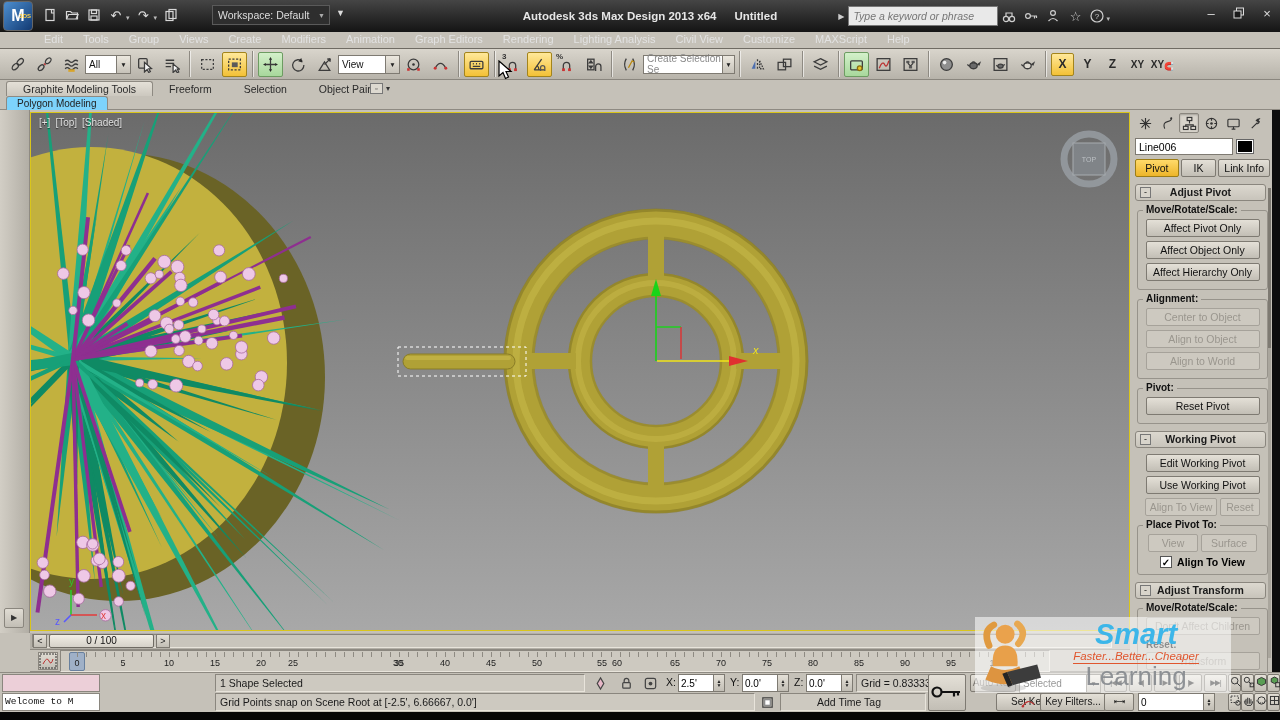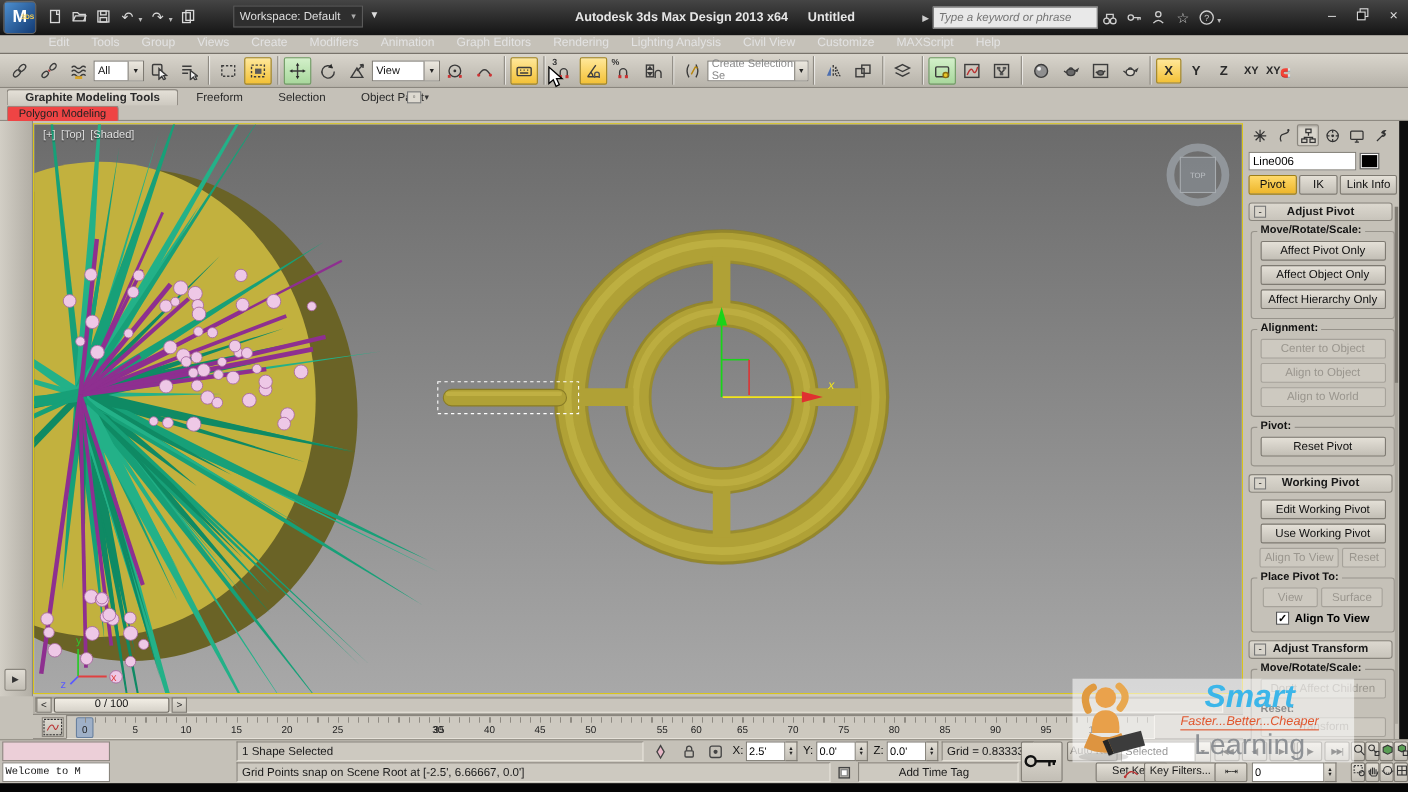--- a/index.html
+++ b/index.html
@@ -36,25 +36,25 @@
 .sep{width:1px;height:26px;background:#8e8a82;margin:0 4px;box-shadow:1px 0 0 rgba(255,255,255,.6);}
 .combo{height:19px;background:#fff;border:1px solid #7e7a72;display:flex;align-items:center;font-size:10px;padding-left:3px;color:#111;}
 .combo .da{margin-left:auto;width:14px;align-self:stretch;background:linear-gradient(#ece8df,#c6c2b9);border-left:1px solid #7e7a72;display:flex;align-items:center;justify-content:center;font-size:6.5px;color:#222;}
 .snaplbl{position:absolute;left:1px;top:-1px;font-size:8px;font-weight:bold;color:#333;}
 .axisbtn{width:23px;height:23px;margin:0 1px;border:1px solid transparent;border-radius:2px;display:flex;align-items:center;justify-content:center;font-size:12px;font-weight:bold;color:#2a2a2a;}
 .axisbtn.yellow{background:linear-gradient(#ffe89a,#f3c136);border-color:#a3841c;}
 .axisbtn small{font-size:8px;margin-top:4px;}
 
 #ribbon-tabs{position:absolute;left:6px;top:81px;height:15px;display:flex;align-items:flex-end;}
 .rtab{padding:1px 16px;font-size:10.5px;color:#2a2a2a;}
-.rtab.active{background:linear-gradient(#e4e0d7,#ccc8bf);border:1px solid #8e8a82;border-bottom:none;border-radius:3px 3px 0 0;font-weight:bold;}
+.rtab.active{background:linear-gradient(#e4e0d7,#ccc8bf);border:1px solid #8e8a82;border-bottom:none;border-radius:3px 3px 0 0;font-weight:normal;}
 #ribbon-opt{position:absolute;left:370px;top:83px;display:flex;gap:3px;align-items:center;font-size:8px;color:#333;}
 #ribbon-opt .bx{width:13px;height:11px;border:1px solid #777;background:#ddd9d0;font-size:7px;text-align:center;line-height:9px;}
 #ribbon-row2{position:absolute;left:0;top:96px;width:1280px;height:14px;background:#c5c1b8;border-bottom:1px solid #8e8a82;}
-.subtab{position:absolute;left:6px;top:0px;padding:0 10px;height:14px;font-size:10px;color:#222;background:#ef4444;border:1px solid #8e8a82;border-bottom:none;border-radius:3px 3px 0 0;line-height:13px;}
+.subtab{position:absolute;left:6px;top:0px;padding:0 10px;height:14px;font-size:10px;color:#222;background:#7dd3fc;border:1px solid #8e8a82;border-bottom:none;border-radius:3px 3px 0 0;line-height:13px;}
 
 #left-strip{position:absolute;left:0;top:110px;width:30px;height:523px;background:linear-gradient(90deg,#d2cec5,#b2aea5);border-right:1px solid #8e8a82;}
 #strip-expand{position:absolute;left:4px;top:498px;width:20px;height:20px;background:linear-gradient(#e0dcd3,#c2beb5);border:1px solid #8a867e;border-radius:2px;font-size:8px;color:#333;text-align:center;line-height:18px;}
 #viewport{position:absolute;left:30px;top:112px;width:1100px;height:519px;border:1px solid #d9c51b;overflow:hidden;}
 #scene{position:absolute;left:0;top:0;width:100%;height:100%;}
 #vp-label{position:absolute;left:8px;top:4px;display:flex;gap:5px;font-size:10px;color:#e0e0e0;text-shadow:0 1px 1px rgba(0,0,0,.6);}
 
 #cpanel{position:absolute;left:1131px;top:110px;width:141px;height:562px;background:#c5c1b8;padding:3px 2px 0 4px;}
 #cpanel-blackedge{position:absolute;left:1272px;top:110px;width:8px;height:602px;background:#0d0d0d;}
 #ptabs{display:flex;gap:2px;margin-bottom:5px;}
@@ -780,28 +780,28 @@
           <path d="M4 11 q4-8 6-3 t4-2" stroke="#b33"></path>
         </svg></div>
     <div id="ruler">
       <div id="tb-handle"></div>
       <div id="minor-ticks"></div>
     <span class="tick-label" style="left: 16px;">0</span>
         <span class="tick-label" style="left: 62px;">5</span>
         <span class="tick-label" style="left: 108px;">10</span>
         <span class="tick-label" style="left: 154px;">15</span>
         <span class="tick-label" style="left: 200px;">20</span>
-        <span class="tick-label" style="left: 246px;">25</span>
+        <span class="tick-label" style="left: 232px;">25</span>
         <span class="tick-label" style="left: 292px; margin-left: 45px;">30</span>
         <span class="tick-label" style="left: 338px;">35</span>
         <span class="tick-label" style="left: 384px;">40</span>
         <span class="tick-label" style="left: 430px;">45</span>
         <span class="tick-label" style="left: 476px;">50</span>
         <span class="tick-label" style="left: 522px; padding-left: 38px;">55</span>
-        <span class="tick-label" style="left: 572px;">60</span>
+        <span class="tick-label" style="left: 556px;">60</span>
         <span class="tick-label" style="left: 614px;">65</span>
         <span class="tick-label" style="left: 660px;">70</span>
         <span class="tick-label" style="left: 706px;">75</span>
         <span class="tick-label" style="left: 752px;">80</span>
         <span class="tick-label" style="left: 798px;">85</span>
         <span class="tick-label" style="left: 844px;">90</span>
         <span class="tick-label" style="left: 890px;">95</span>
         <span class="tick-label" style="left: 936px;">100</span>
       </div>
   </div>

